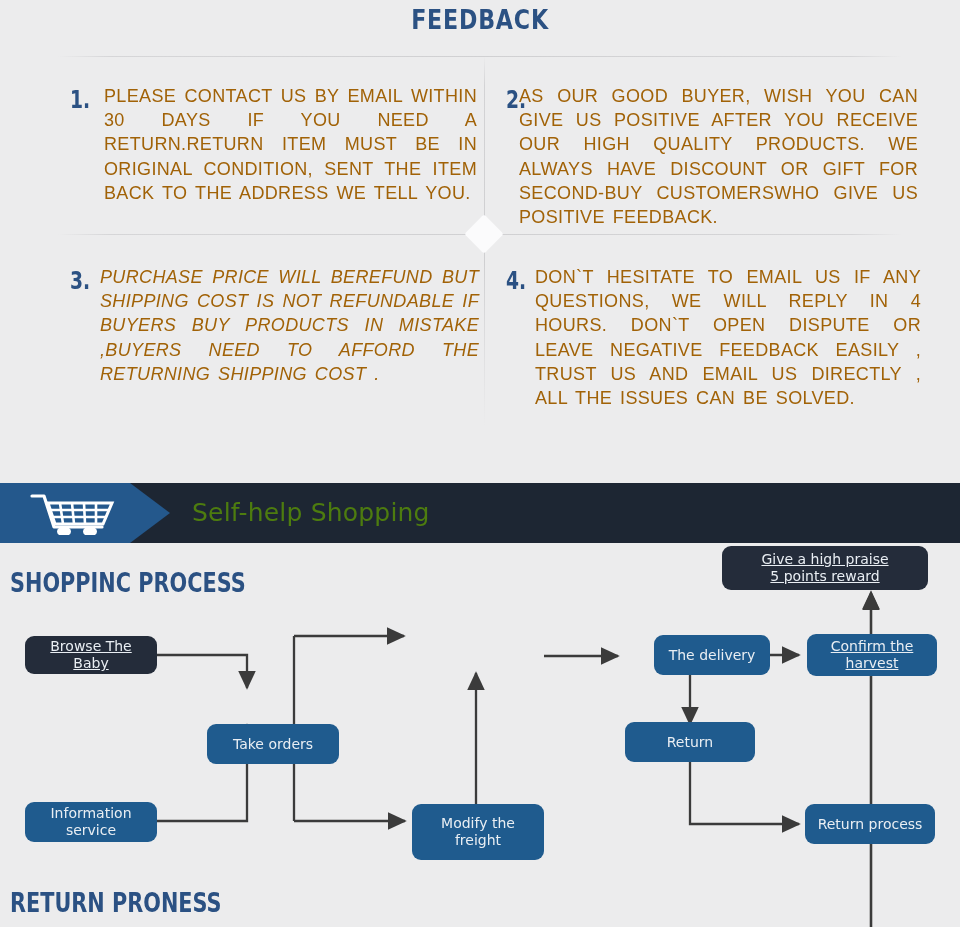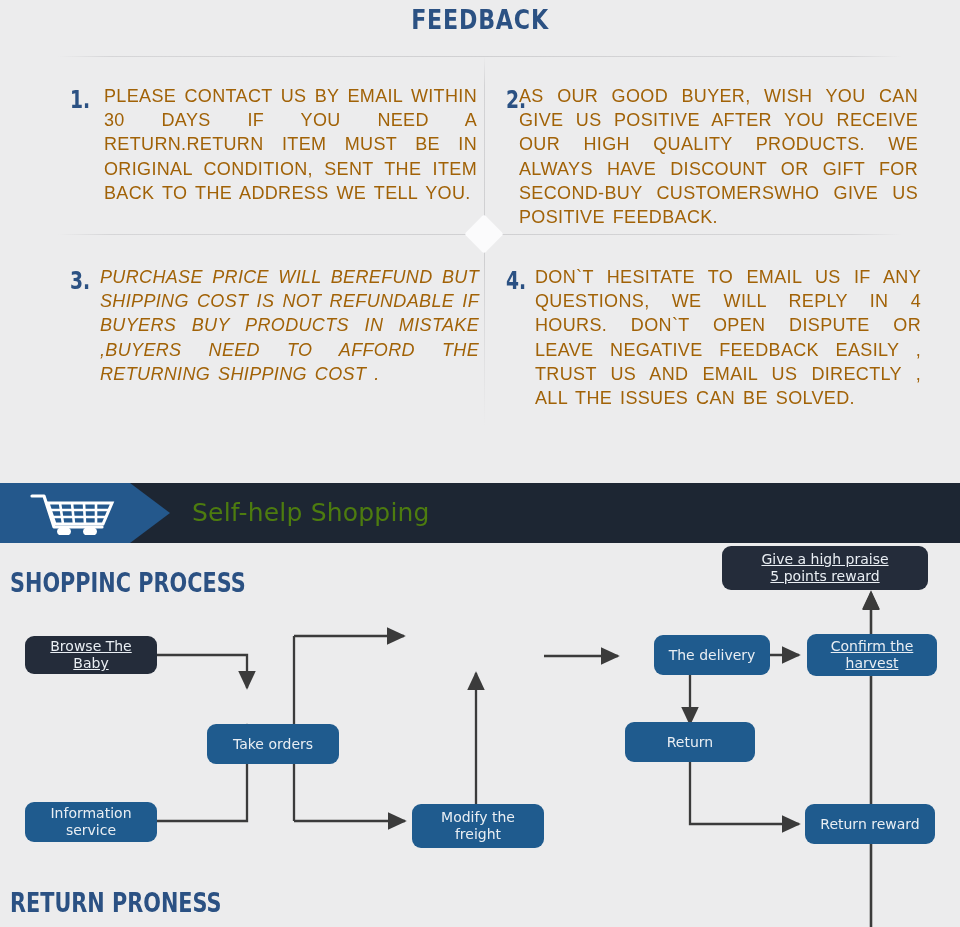--- a/index.html
+++ b/index.html
@@ -182,25 +182,25 @@
     <path d="M871,629 V50" fill="none" stroke="#3b3b3b" stroke-width="2.3" marker-end="url(#ar)"></path>
   </svg>
 
   <div class="node dark" style="left:25px;top:93px;width:132px;height:38px;border-radius:9px;">Browse The Baby</div>
 
   <div class="node blue" style="left:207px;top:140px;width:132px;height:40px;margin-top:41px;">Take orders</div>
 
   <div class="node blue" style="left:25px;top:259px;width:132px;height:40px;">Information service</div>
 
 
-  <div class="node blue" style="left:412px;top:261px;width:132px;height:44px;">Modify the freight</div>
+  <div class="node blue" style="left:412px;top:261px;width:132px;height:56px;">Modify the freight</div>
 
   <div class="node blue" style="left:625px;top:92px;width:116px;height:40px;margin-left:29px;">The delivery</div>
 
   <div class="node blue" style="left:625px;top:170px;width:130px;height:40px;margin-top:9px;">Return</div>
 
-  <div class="node blue" style="left:805px;top:261px;width:130px;height:40px;">Return reward</div>
+  <div class="node blue" style="left:805px;top:261px;width:130px;height:40px;">Return process</div>
 
   <div class="node blue" style="left:807px;top:91px;width:130px;height:42px;text-decoration:underline;">Confirm the harvest</div>
 
   <div class="node dark" style="left:722px;top:3px;width:206px;height:44px;white-space:pre-line;">Give a high praise
 5 points reward</div>
 </div>
 
 </body></html>

